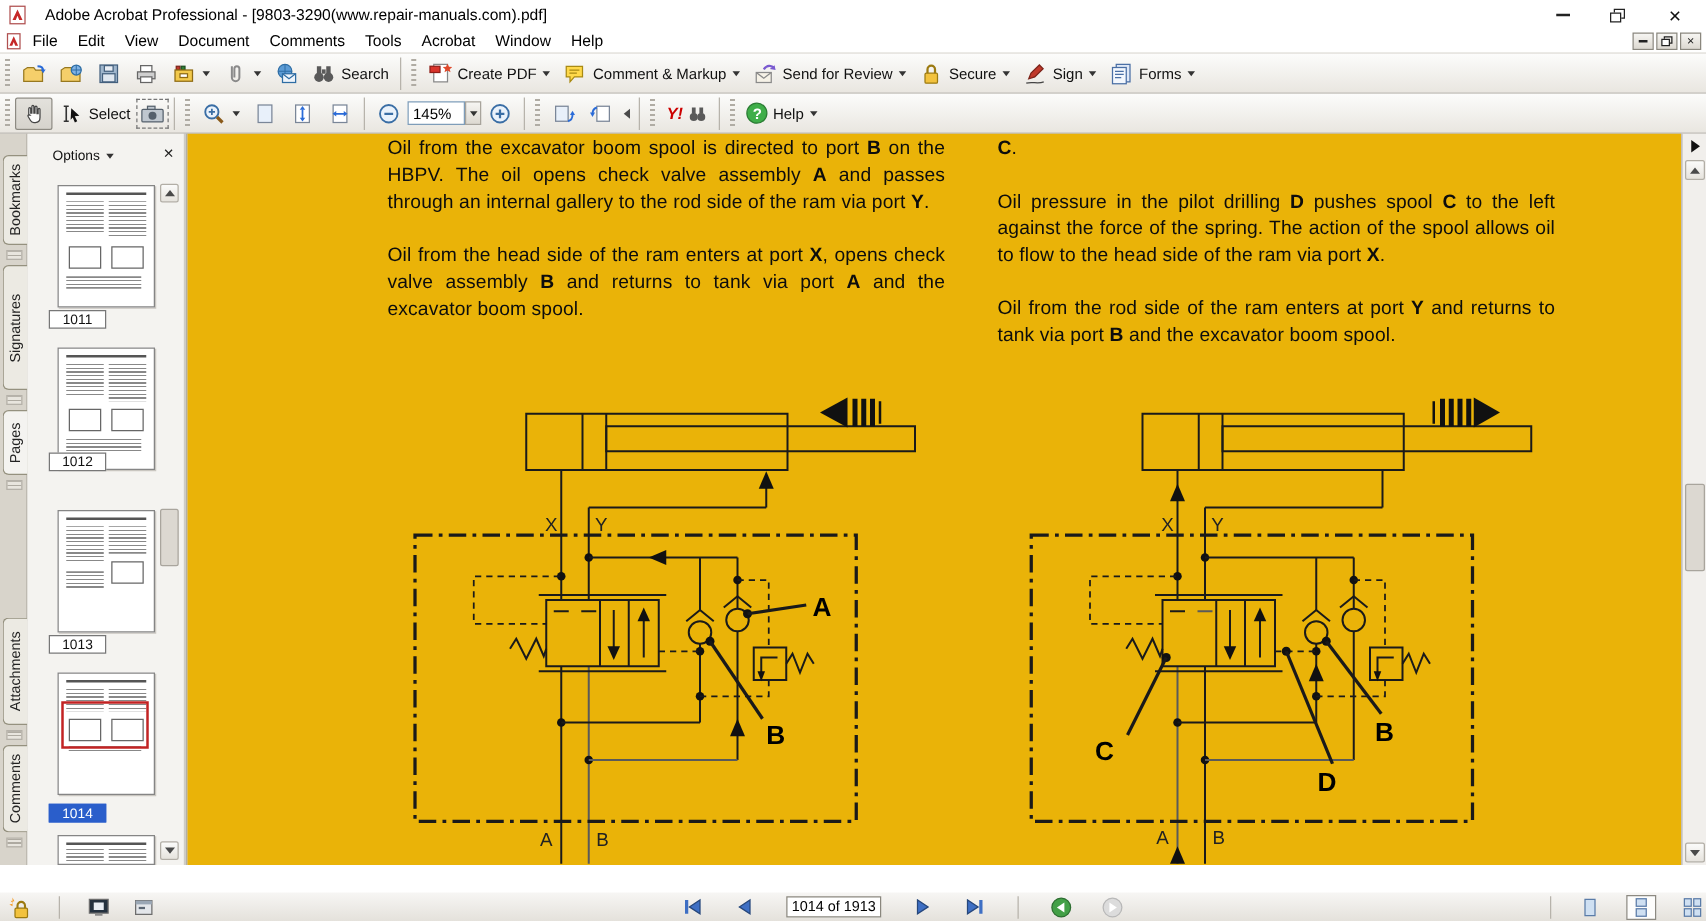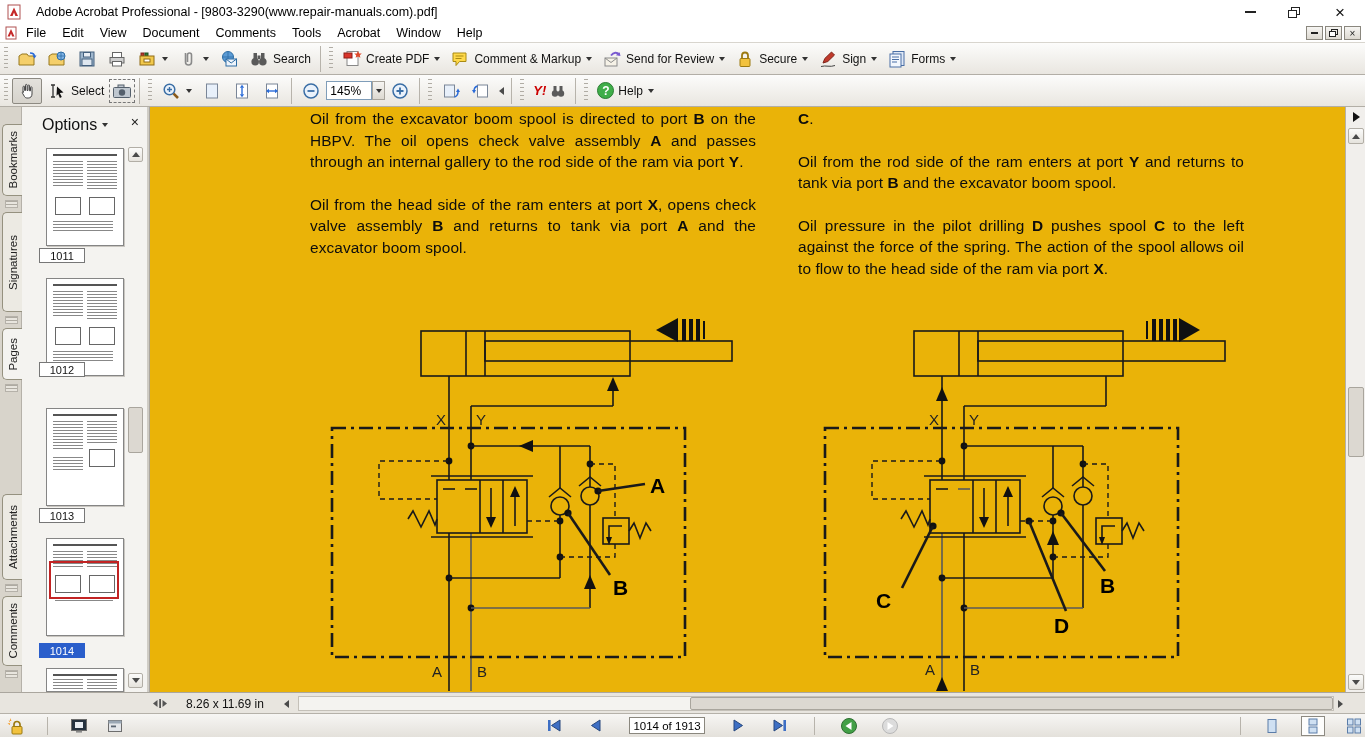--- a/index.html
+++ b/index.html
@@ -42,21 +42,21 @@
 .main{position:absolute;left:0;top:107px;width:1365px;height:585px}
 .tabstrip{position:absolute;left:0;top:0;width:22px;height:585px;background:#d8d4cb;border-right:1px solid #b5b1a9}
 .vtab{position:absolute;left:2px;width:20px;background:#eceae3;border:1px solid #95917f;border-right:none;border-radius:5px 0 0 5px;
   display:flex;align-items:center;justify-content:center}
 .vtab span{writing-mode:vertical-rl;transform:rotate(180deg);font-size:11.5px;color:#222}
 .vtab.active{background:#f4f3f0}
 .tgrip{position:absolute;left:5px;width:13px;height:8px;background:repeating-linear-gradient(180deg,#aeaaa1 0 1px,#e8e5de 1px 3px);border:1px solid #b5b1a9}
 
 .panel{position:absolute;left:22px;top:0;width:125px;height:585px;background:#f4f3f0;overflow:hidden}
 .phdr{position:absolute;left:0;top:0;width:125px;height:36px;display:flex;align-items:center}
-.optbtn{display:flex;align-items:center;gap:4px;margin-left:20px;font-size:16px}
+.optbtn{display:flex;align-items:center;gap:4px;margin-left:20px;font-size:11px}
 .pclose{position:absolute;right:8px;top:8px;font-size:14px;color:#222;line-height:14px}
 .thumb{position:absolute;left:24px;width:78px;height:98px;background:#fff;border:1px solid #858585;box-shadow:1px 1px 0 #c9c6c0}
 .ttx{position:absolute;background:repeating-linear-gradient(180deg,#888 0 1px,transparent 1px 3px)}
 .thd{position:absolute;left:6px;top:5px;width:64px;height:2px;background:#555}
 .tbx{position:absolute;border:1px solid #666;background:#fff}
 .viewrect{position:absolute;left:2px;top:22px;width:70px;height:38px;border:2px solid #c22323}
 .pagenum{position:absolute;width:46px;height:15px;left:40px;transform:translateX(-50%);background:#fff;border:1px solid #777;
   font-size:11px;display:flex;align-items:center;justify-content:center}
 .pagenum.sel{background:#2a5ecb;border-color:#2a5ecb;color:#fff}
 
@@ -466,22 +466,22 @@
 
     <div class="sash"></div>
 
     <div class="doc">
       <div class="pcol" style="left:160px;top:1px;width:446px">
         <p><span>Oil from the excavator boom spool is directed to port </span><b>B</b><span> on the HBPV. The oil opens check valve assembly </span><b>A</b><span> and passes through an internal gallery to the rod side of the ram via port </span><b>Y</b><span>.</span></p>
         <p><span>Oil from the head side of the ram enters at port </span><b>X</b><span>, opens check valve assembly </span><b>B</b><span> and returns to tank via port </span><b>A</b><span> and the excavator boom spool.</span></p>
       </div>
       <div class="pcol" style="left:648px;top:1px;width:446px">
         <p><b>C</b><span>.</span></p>
+        <p><span>Oil pressure in the pilot drilling </span><b>D</b><span> pushes spool </span><b>C</b><span> to the left against the force of the spring. The action of the spool allows oil to flow to the head side of the ram via port </span><b>X</b><span>.</span></p>
         <p><span>Oil from the rod side of the ram enters at port </span><b>Y</b><span> and returns to tank via port </span><b>B</b><span> and the excavator boom spool.</span></p>
-        <p><span>Oil pressure in the pilot drilling </span><b>D</b><span> pushes spool </span><b>C</b><span> to the left against the force of the spring. The action of the spool allows oil to flow to the head side of the ram via port </span><b>X</b><span>.</span></p>
       </div>
 
       <svg class="diag" style="left:175px;top:206px" width="440" height="378" viewBox="0 0 440 378">
         <g>
           <rect x="96" y="18" width="209" height="45"></rect>
           <line x1="141" y1="18" x2="141" y2="63"></line>
           <line x1="160" y1="18" x2="160" y2="63"></line>
           <rect x="160" y="28" width="247" height="20" fill="#fff"></rect>
         </g>
         <g class="ah">
@@ -671,32 +671,20 @@
       <div class="sbtn" style="left:2px;top:21px;width:16px;height:16px">
           <span class="tri-up"></span>
         </div>
       <div class="sthumb" style="left:2px;top:280px;width:16px;height:70px"></div>
       <div class="sbtn" style="left:2px;top:567px;width:16px;height:16px">
           <span class="tri-dn"></span>
         </div>
     </div>
   </div>
 
-  <div class="statusrow">
-    <svg class="abs" style="left:152px;top:4px" width="16" height="13">
-      <polygon points="1,6.5 5.5,3 5.5,10" fill="#555"></polygon>
-      <rect x="7.2" y="2" width="1.8" height="9" fill="#555"></rect>
-      <polygon points="15,6.5 10.5,3 10.5,10" fill="#555"></polygon>
-    </svg>
-    <span class="abs" style="left:186px;top:4px;font-size:12px">8.26 x 11.69 in</span>
-    <span class="abs tri-lf" style="left:284px;top:7px"></span>
-    <div class="htrack" style="left:298px;width:1036px"></div>
-    <div class="sthumb" style="left:690px;top:4px;width:643px;height:13px"></div>
-    <span class="abs tri-rt" style="left:1338px;top:7px"></span>
-  </div>
 
   <div class="bottombar">
     <div class="bb" style="left:6px">
       <svg width="20" height="20">
         <polygon points="4,2 5.5,5 2.5,4.5 4.5,7 1.5,7.5 4,9" fill="#f59a23"></polygon>
         <path d="M8 11V8.5a3 3 0 0 1 6 0V11" fill="none" stroke="#9c7a10" stroke-width="1.7"></path>
         <rect x="6" y="10.5" width="10" height="7.5" rx="1" fill="#f2c23e" stroke="#9c7a10"></rect>
       </svg>
       <span class="vsep" style="height:18px"></span>
       <svg width="20" height="18">

